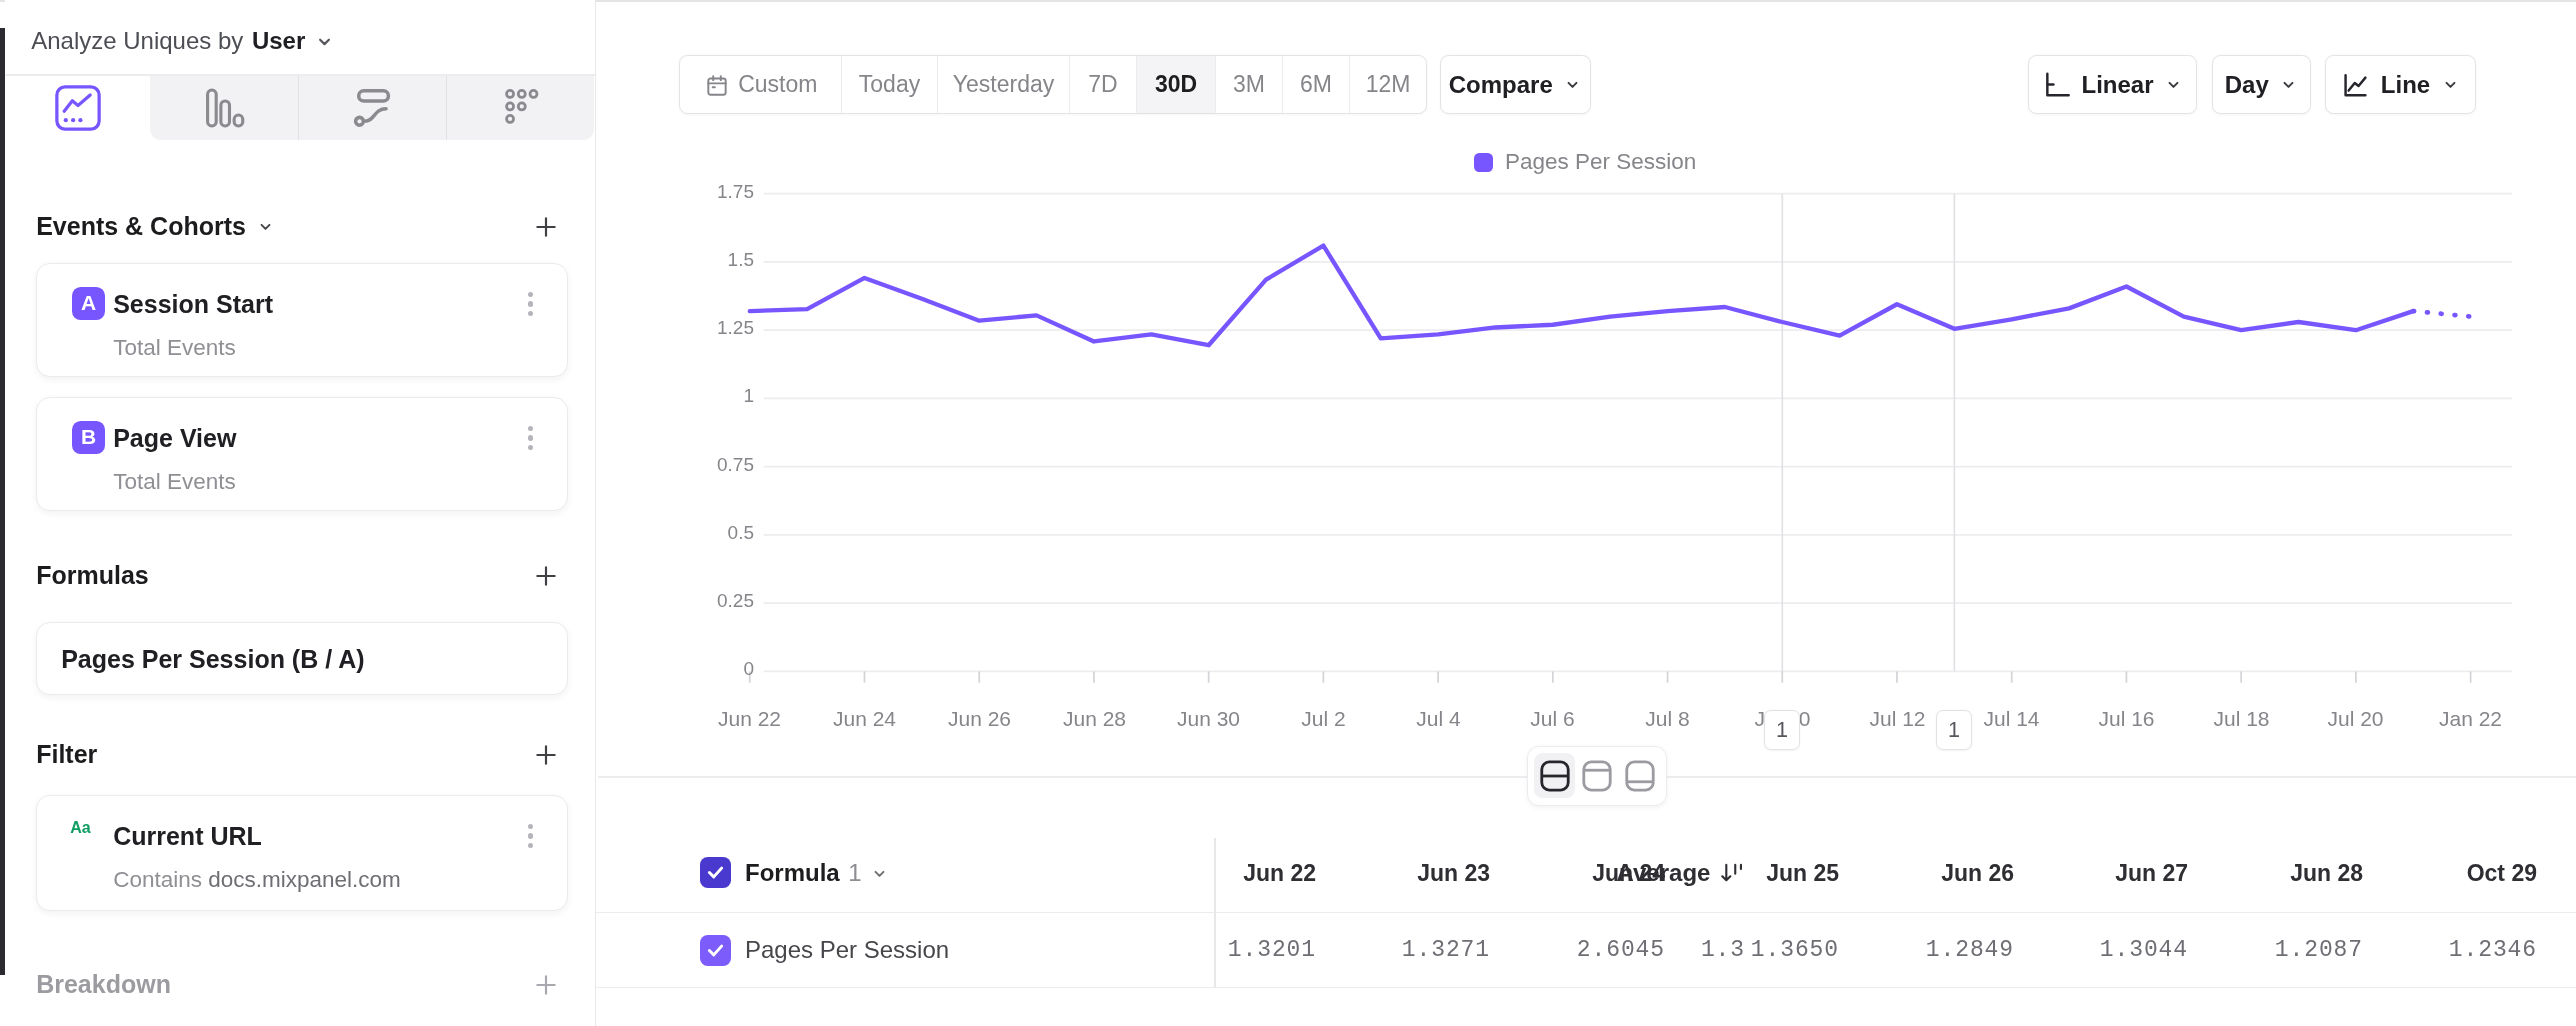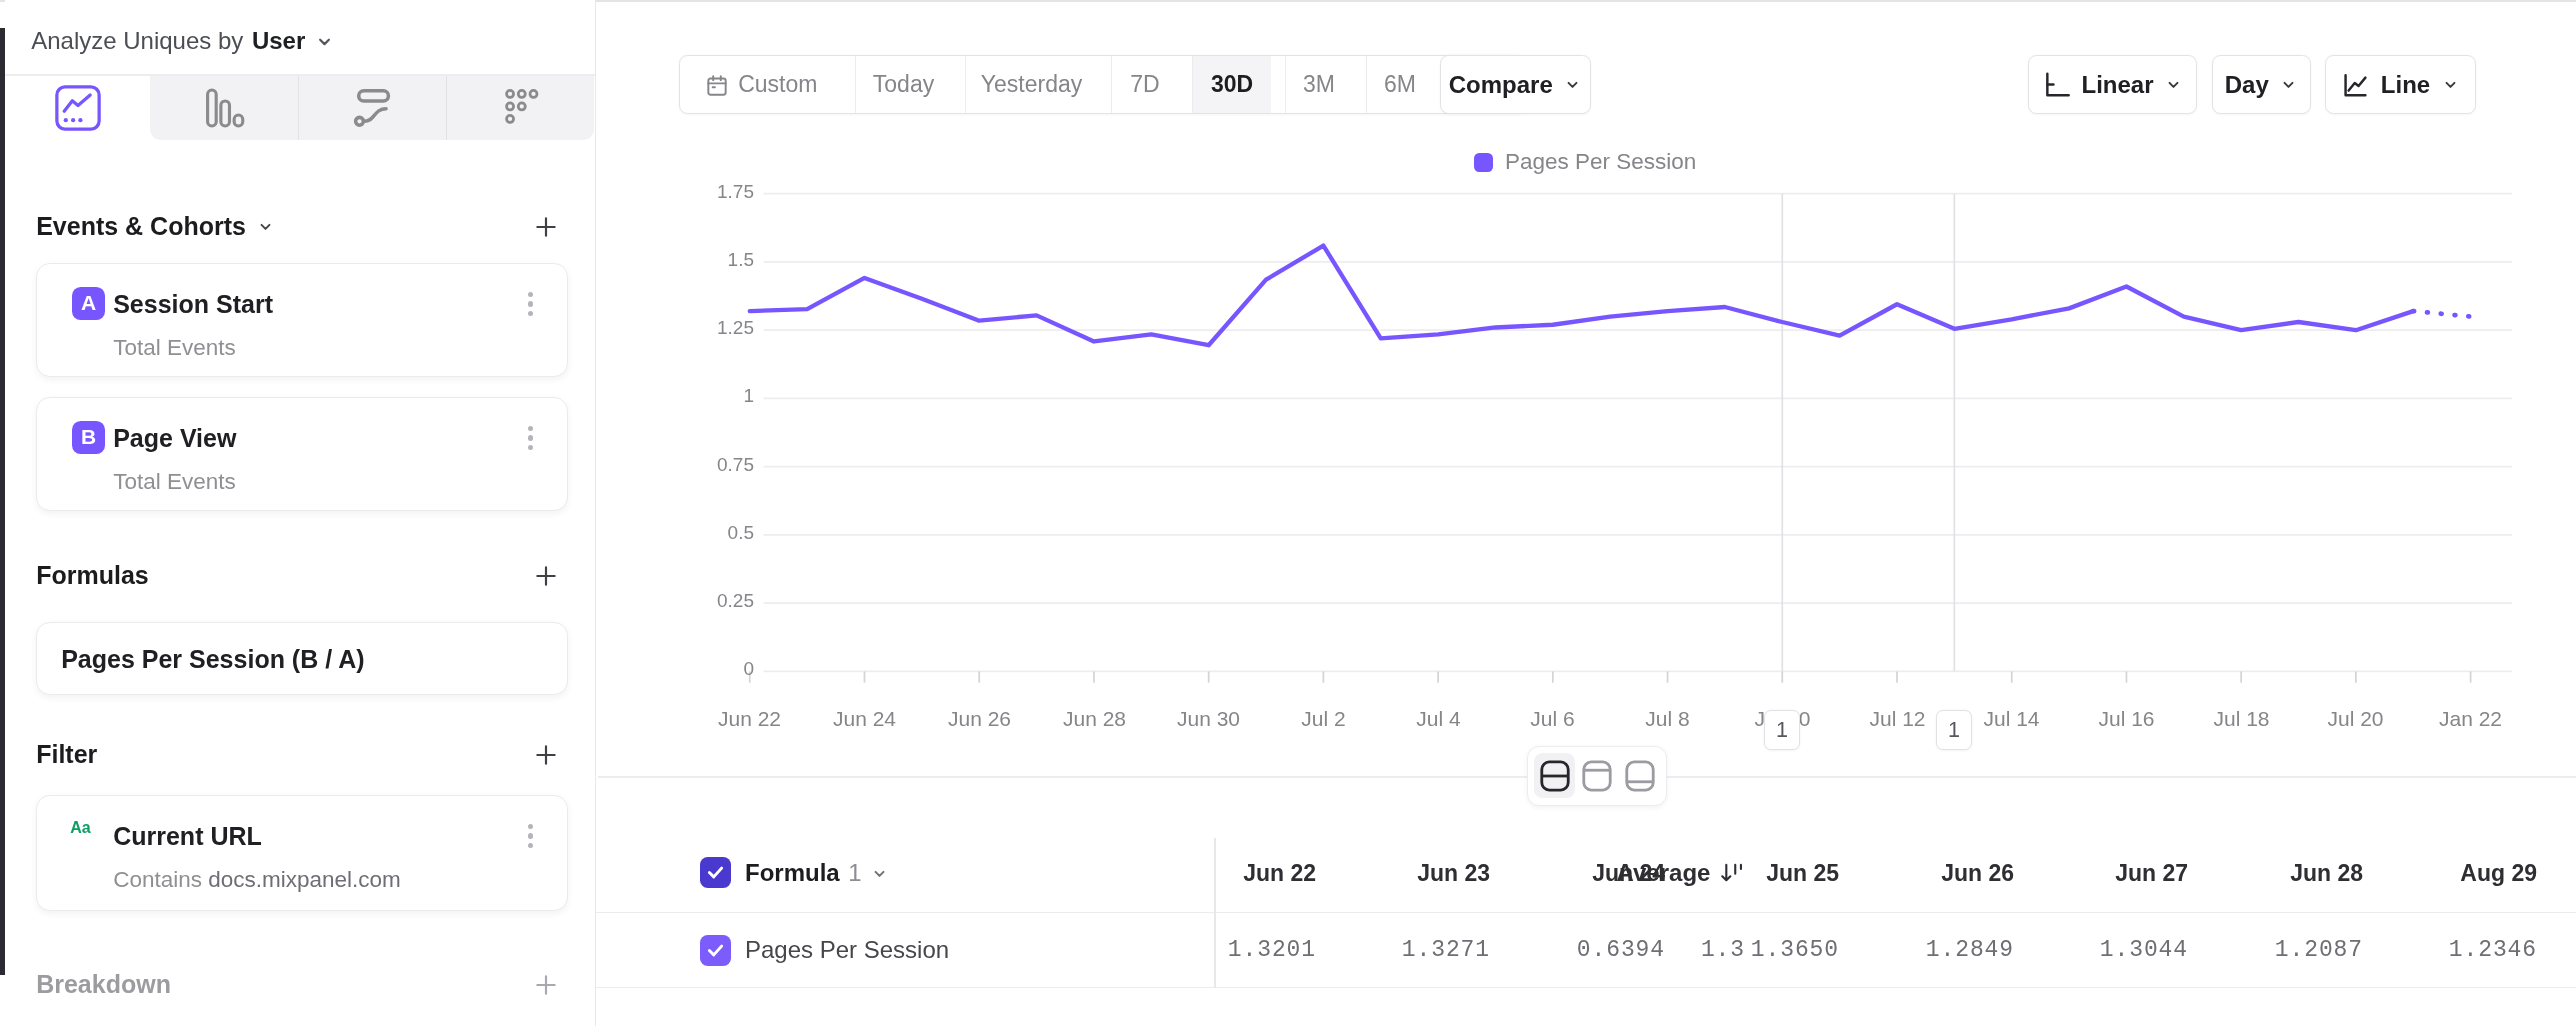--- a/index.html
+++ b/index.html
@@ -33,21 +33,21 @@
   .kebab { position:absolute; right:21px; top:22.5px; width:31px; height:35px; display:flex; flex-direction:column; align-items:center; justify-content:center; gap:4.3px; cursor:pointer; }
   .kebab i { width:5.2px; height:5.2px; border-radius:50%; background:#b4b4ba; }
   .aa-mark { position:absolute; left:33px; top:22.5px; font-size:16px; font-weight:700; color:var(--green,#0f9d63); }
   .filter-op { position:absolute; left:76px; top:71px; font-size:22.5px; color:#8f8f94; }
   .filter-val { position:absolute; left:171px; top:71px; font-size:22.5px; color:#6e6e74; }
   .formula-line { position:absolute; left:24px; top:50%; transform:translateY(-50%); font-size:25px; font-weight:700; color:#202024; white-space:nowrap; }
 
   .plus-btn { width:29px; height:29px; display:flex; align-items:center; justify-content:center; cursor:pointer; }
 
   
-  .segmented { position:absolute; left:679px; top:55px; height:59px; display:flex; background:#fff; border:1.7px solid #e3e3e5; border-radius:8.6px; overflow:hidden; box-shadow:0 0.9px 2.6px rgba(0,0,0,.04);gap:14px; }
+  .segmented { position:absolute; left:679px; top:55px; height:59px; display:flex; background:#fff; border:1.7px solid #e3e3e5; border-radius:8.6px; overflow:hidden; box-shadow:0 0.9px 2.6px rgba(0,0,0,.04); }
   .seg { height:100%; display:flex; align-items:center; justify-content:center; gap:8.6px; font-size:23px; color:#85858a; cursor:pointer; white-space:nowrap; }
   .seg + .seg { border-left:1.7px solid #ececee; }
   .seg.active { background:#f4f4f6; color:#1d1d20; font-weight:700; }
   .tool-btn { position:absolute; top:55px; height:59px; background:#fff; border:1.7px solid #e3e3e5; border-radius:8.6px; display:flex; align-items:center; justify-content:center; gap:10.4px; font-size:24px; font-weight:700; color:#202024; cursor:pointer; box-shadow:0 0.9px 2.6px rgba(0,0,0,.04); }
 
   
   .legend { position:absolute; left:1474px; top:149px; display:flex; align-items:center; gap:12px; cursor:pointer; }
   .legend-swatch { width:19px; height:19px; border-radius:5.2px; background:var(--accent,#7856ff); }
   .legend-label { font-size:22.5px; color:#85858a; white-space:nowrap; }
   #chart-svg { position:absolute; left:596px; top:121px; }
@@ -396,36 +396,36 @@
         </svg>
     </span>
     <div id="col-heads">
         <span class="col-head" style="right: 1260px;">Jun 22</span>
         <span class="col-head" style="right: 1086px;">Jun 23</span>
         <span class="col-head" style="right: 911px;">Jun 24</span>
         <span class="col-head" style="right: 737px;">Jun 25</span>
         <span class="col-head" style="right: 562px;">Jun 26</span>
         <span class="col-head" style="right: 388px;">Jun 27</span>
         <span class="col-head" style="right: 213px;">Jun 28</span>
-        <span class="col-head" style="right: 39px;">Aug 29</span>
+        <span class="col-head" style="right: 39px;">Oct 29</span>
       </div>
   </div>
 
   <div class="tbl-row">
     <span class="chk light" style="top:21.6px;">
       <svg width="21" height="21" viewBox="0 0 24 24">
           <path d="M5 12l5 5 9-10" fill="none" stroke="#fff" stroke-width="3.4" stroke-linecap="round" stroke-linejoin="round"></path>
         </svg>
     </span>
     <span class="row-name">Pages Per Session</span>
     <span class="avg-val mono">1.3</span>
     <div id="row-vals">
         <span class="col-val mono" style="right: 1260px;">1.3201</span>
         <span class="col-val mono" style="right: 1086px;">1.3271</span>
-        <span class="col-val mono" style="right: 911px;">0.6394</span>
+        <span class="col-val mono" style="right: 911px;">2.6045</span>
         <span class="col-val mono" style="right: 737px;">1.3650</span>
         <span class="col-val mono" style="right: 562px;">1.2849</span>
         <span class="col-val mono" style="right: 388px;">1.3044</span>
         <span class="col-val mono" style="right: 213px;">1.2087</span>
         <span class="col-val mono" style="right: 39px;">1.2346</span>
       </div>
   </div>
 
   <div class="tbl-vdivider"></div>
 </div>

